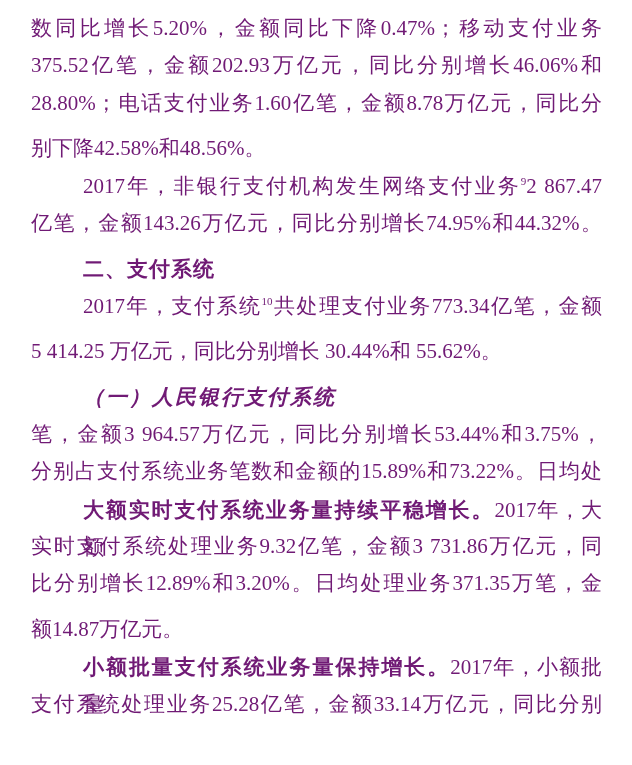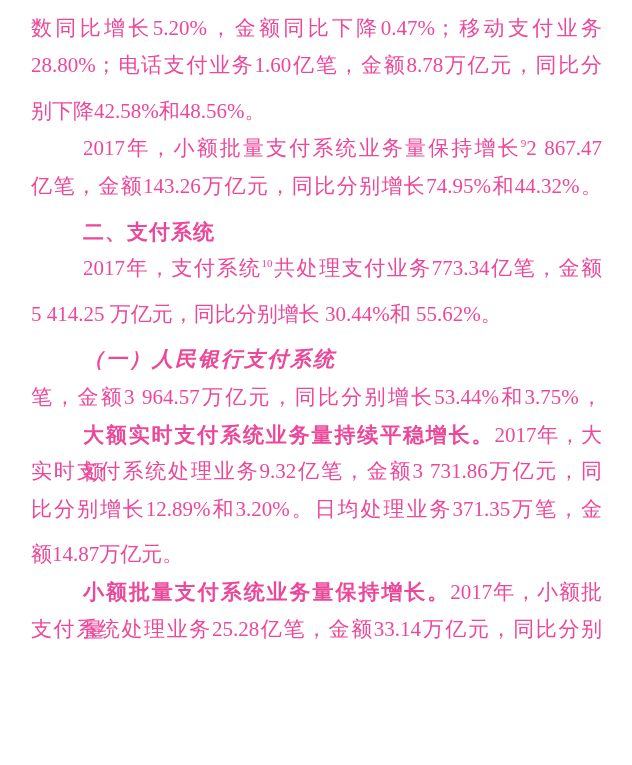--- a/index.html
+++ b/index.html
@@ -13,21 +13,21 @@
     background: #ffffff;
     overflow: hidden;
   }
   .page {
     box-sizing: border-box;
     width: 632px;
     height: 765px;
     padding: 10px 30px 0 31px;
     font-family: "Liberation Serif", "DejaVu Serif", serif;
     font-size: 21px;
-    color: #ec4899;
+    color: #701a75;
     -webkit-font-smoothing: antialiased;
   }
   .line {
     height: 37.4px;
     line-height: 37.4px;
     text-align: justify;
     text-justify: distribute;
     white-space: normal;
     overflow: visible;
   }
@@ -59,28 +59,30 @@
     line-height: 0;
     vertical-align: super;
     letter-spacing: 0;
   }
 </style>
 </head>
 <body>
 
 <div class="page">
     <div class="line just"><span>数同比增长5.20%，金额同比下降0.47%；移动支付业务</span></div>
+    <div class="line just"><span>375.52亿笔，金额202.93万亿元，同比分别增长46.06%和</span></div>
     <div class="line just"><span>28.80%；电话支付业务1.60亿笔，金额8.78万亿元，同比分</span></div>
     <div class="line nojust"><span>别下降42.58%和48.56%。</span></div>
-    <div class="line just indent"><span>2017年，小额批量支付系统业务量保持增长</span><sup class="fn">9</sup><span>2 867.47</span></div>
+    <div class="line just indent"><span>2017年，非银行支付机构发生网络支付业务</span><sup class="fn">9</sup><span>2 867.47</span></div>
     <div class="line just"><span>亿笔，金额143.26万亿元，同比分别增长74.95%和44.32%。</span></div>
     <div class="line nojust indent"><span class="hei">二、支付系统</span></div>
     <div class="line just indent"><span>2017年，支付系统</span><sup class="fn">10</sup><span>共处理支付业务773.34亿笔，金额</span></div>
     <div class="line nojust"><span>5 414.25 万亿元，同比分别增长 30.44%和 55.62%。</span></div>
     <div class="line nojust indent"><span class="kai">（一）人民银行支付系统</span></div>
     <div class="line just"><span>笔，金额3 964.57万亿元，同比分别增长53.44%和3.75%，</span></div>
+    <div class="line just"><span>分别占支付系统业务笔数和金额的15.89%和73.22%。日均处</span></div>
     <div class="line just indent"><span class="hei">大额实时支付系统业务量持续平稳增长。</span><span>2017年，大额</span></div>
     <div class="line just"><span>实时支付系统处理业务9.32亿笔，金额3 731.86万亿元，同</span></div>
     <div class="line just"><span>比分别增长12.89%和3.20%。日均处理业务371.35万笔，金</span></div>
     <div class="line nojust"><span>额14.87万亿元。</span></div>
     <div class="line just indent"><span class="hei">小额批量支付系统业务量保持增长。</span><span>2017年，小额批量</span></div>
     <div class="line just"><span>支付系统处理业务25.28亿笔，金额33.14万亿元，同比分别</span></div>
   </div>
 
 </body></html>

